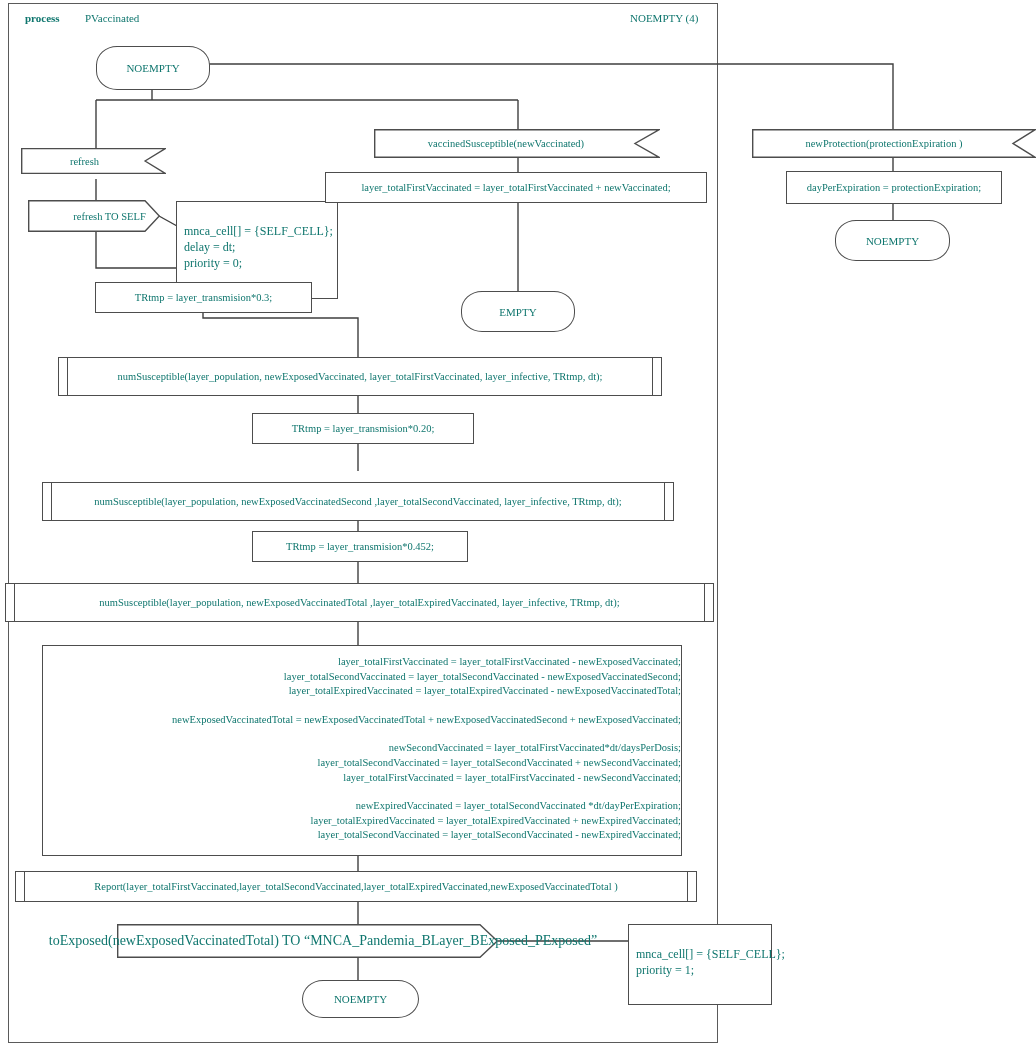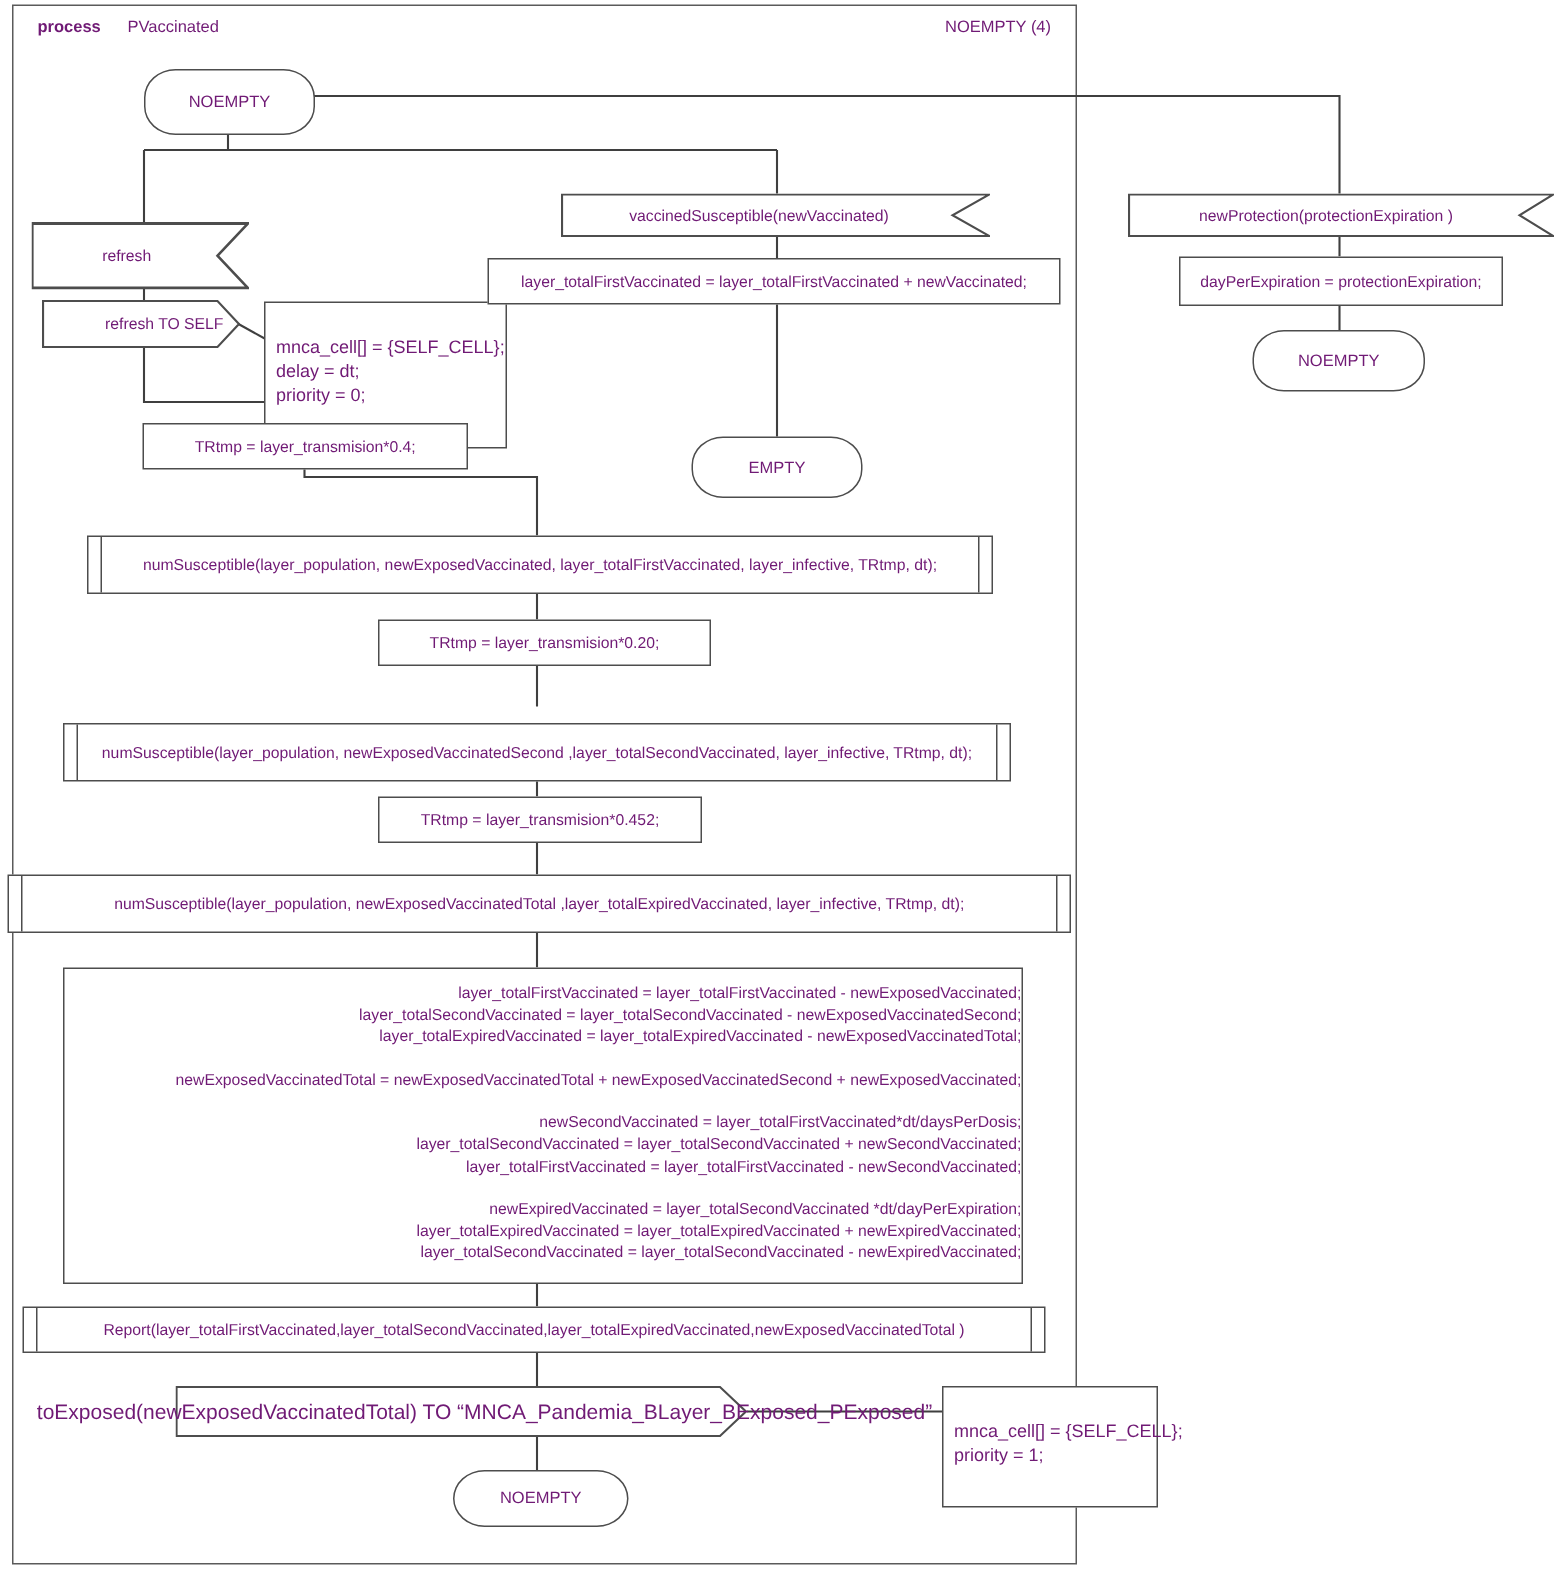--- a/index.html
+++ b/index.html
@@ -1,18 +1,18 @@
 <!DOCTYPE html>
 <html><head>
 <meta charset="utf-8">
 <style>
   html,body{margin:0;padding:0;background:#fff;}
   #canvas{
     position:relative;width:1036px;height:1047px;background:#fff;overflow:hidden;
-    font-family:Liberation Sans, sans-serif;color:#701a75;border-radius:10px;
+    font-family:Liberation Serif, serif;color:#0f766e;border-radius:10px;
   }
   
   #frame{position:absolute;left:8px;top:3px;width:708px;height:1038px;border:1.6px solid #5a5a5a;z-index:0;}
   .frame-label{position:absolute;font-size:11px;z-index:3;white-space:nowrap;}
   #lbl-kind{left:25px;top:12px;font-weight:bold;}
   #lbl-name{left:85px;top:12px;}
   #lbl-state{left:630px;top:12px;}
   
   #wires{position:absolute;left:0;top:0;z-index:1;}
   #wires polyline,#wires line{fill:none;stroke:#3f3f3f;stroke-width:1.4;}
@@ -72,21 +72,21 @@
     <polyline points="358,845 358,871"></polyline>
     <polyline points="358,900 358,924"></polyline>
     <polyline points="358,958 358,980"></polyline>
     <polyline points="498,941 628,941"></polyline>
   </svg>
 
   <div class="node state" style="left:96px;top:46px;width:112px;height:42px">
     <span class="txt">NOEMPTY</span>
   </div>
 
-  <div class="node" style="left:21px;top:148px;width:145px;height:45px">
+  <div class="node" style="left:21px;top:148px;width:145px;height:26px">
     <svg viewBox="0 0 145 31" preserveAspectRatio="none">
         <path d="M0.7,0.7 L144.3,0.7 L124,15.5 L144.3,30.3 L0.7,30.3 Z"></path>
       </svg>
     <span class="txt" style="padding-right:22px">refresh</span>
   </div>
 
   <div class="node send" style="left:28px;top:200px;width:132px;height:32px">
     <svg viewBox="0 0 132 32" preserveAspectRatio="none">
         <path d="M0.7,0.7 L117,0.7 L131.3,16 L117,31.3 L0.7,31.3 Z"></path>
       </svg>
@@ -123,21 +123,21 @@
 
   <div class="node rect" style="left:786px;top:171px;width:214px;height:31px">
     <span class="txt">dayPerExpiration = protectionExpiration;</span>
   </div>
 
   <div class="node state" style="left:835px;top:220px;width:113px;height:39px">
     <span class="txt">NOEMPTY</span>
   </div>
 
   <div class="node rect" style="left:95px;top:282px;width:215px;height:29px">
-    <span class="txt">TRtmp  = layer_transmision*0.4;</span>
+    <span class="txt">TRtmp  = layer_transmision*0.3;</span>
   </div>
 
   <div class="node predef" style="left:58px;top:357px;width:602px;height:37px">
     <span class="txt">numSusceptible(layer_population, newExposedVaccinated, layer_totalFirstVaccinated, layer_infective, TRtmp, dt);</span>
   </div>
 
   <div class="node rect" style="left:252px;top:413px;width:220px;height:29px">
     <span class="txt">TRtmp = layer_transmision*0.20;</span>
   </div>
 

